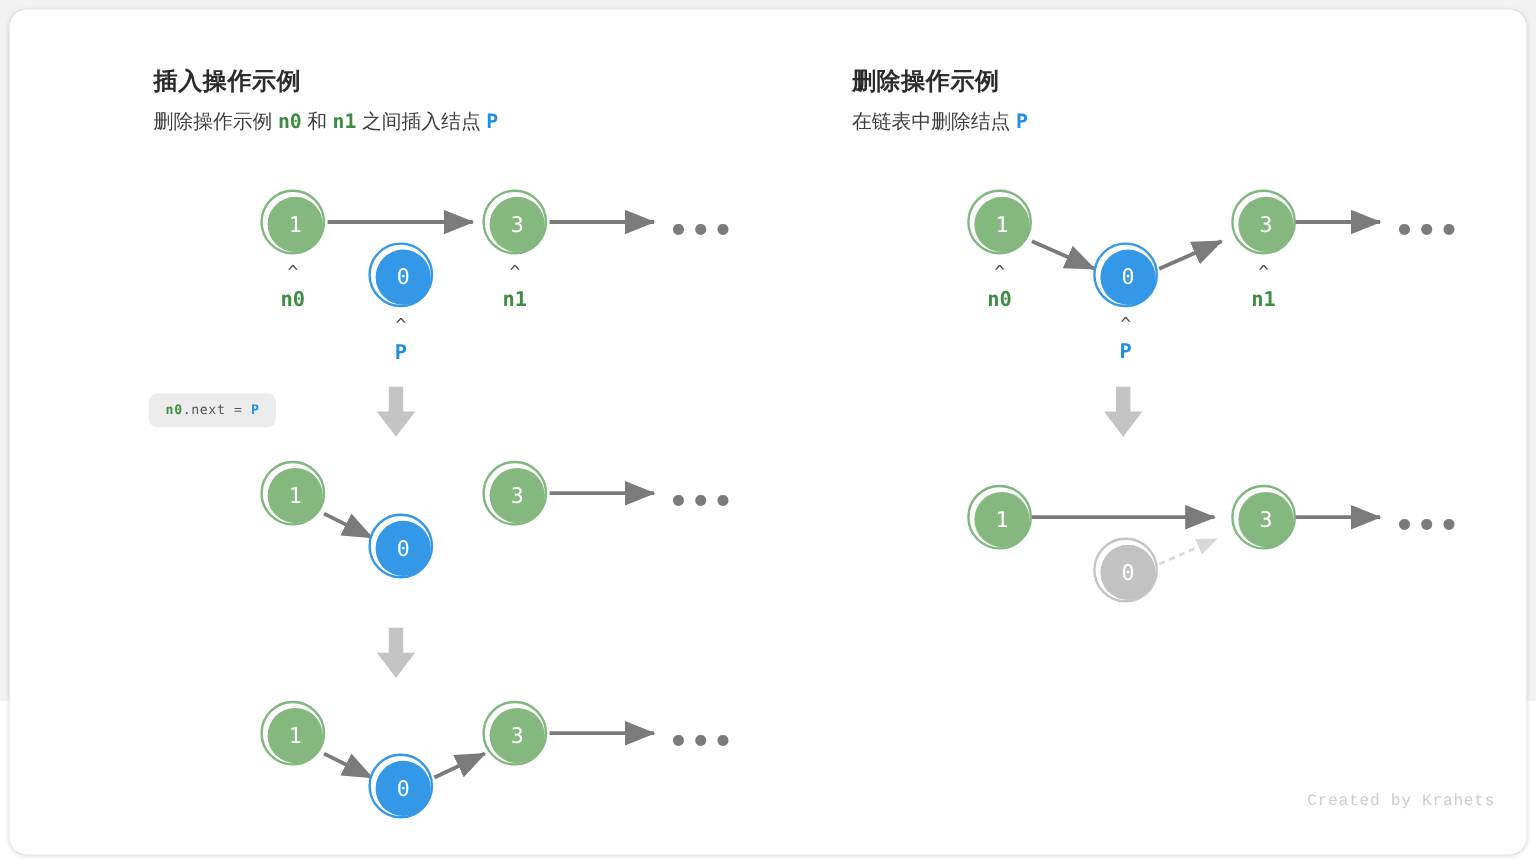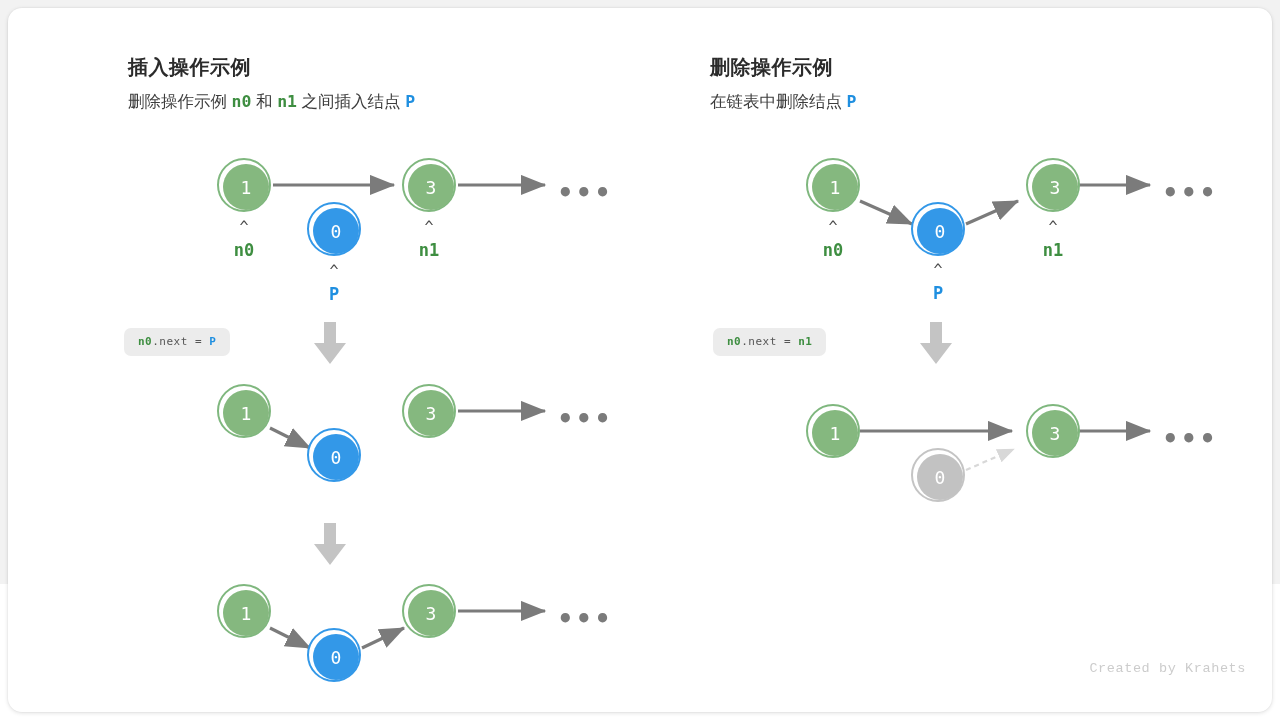--- a/index.html
+++ b/index.html
@@ -301,23 +301,20 @@
       </div>
       <div class="ptr" style="left:313px; top:255px;">
         <span class="caret">^</span>
         <span class="lbl blue-txt">P</span>
       </div>
       <div class="ptr" style="left:428px; top:212px;">
         <span class="caret">^</span>
         <span class="lbl green-txt">n1</span>
       </div>
 
-      <div class="code-chip" style="left:123px; top:320px;">
-        <span class="g">n0</span><span>.next = </span><span class="g">n1</span>
-      </div>
       <svg class="down-arrow" style="left:329px; top:314px;" viewBox="0 0 34 44">
         <path d="M11,0 L23,0 L23,21 L33,21 L17,42 L1,21 L11,21 Z" fill="#c4c4c4"></path>
       </svg>
 
       <div class="node node-green" style="left:216px; top:396px;">
         <span class="inner">1</span>
       </div>
       <div class="node node-gray" style="left:321px; top:440px;">
         <span class="inner">0</span>
       </div>

